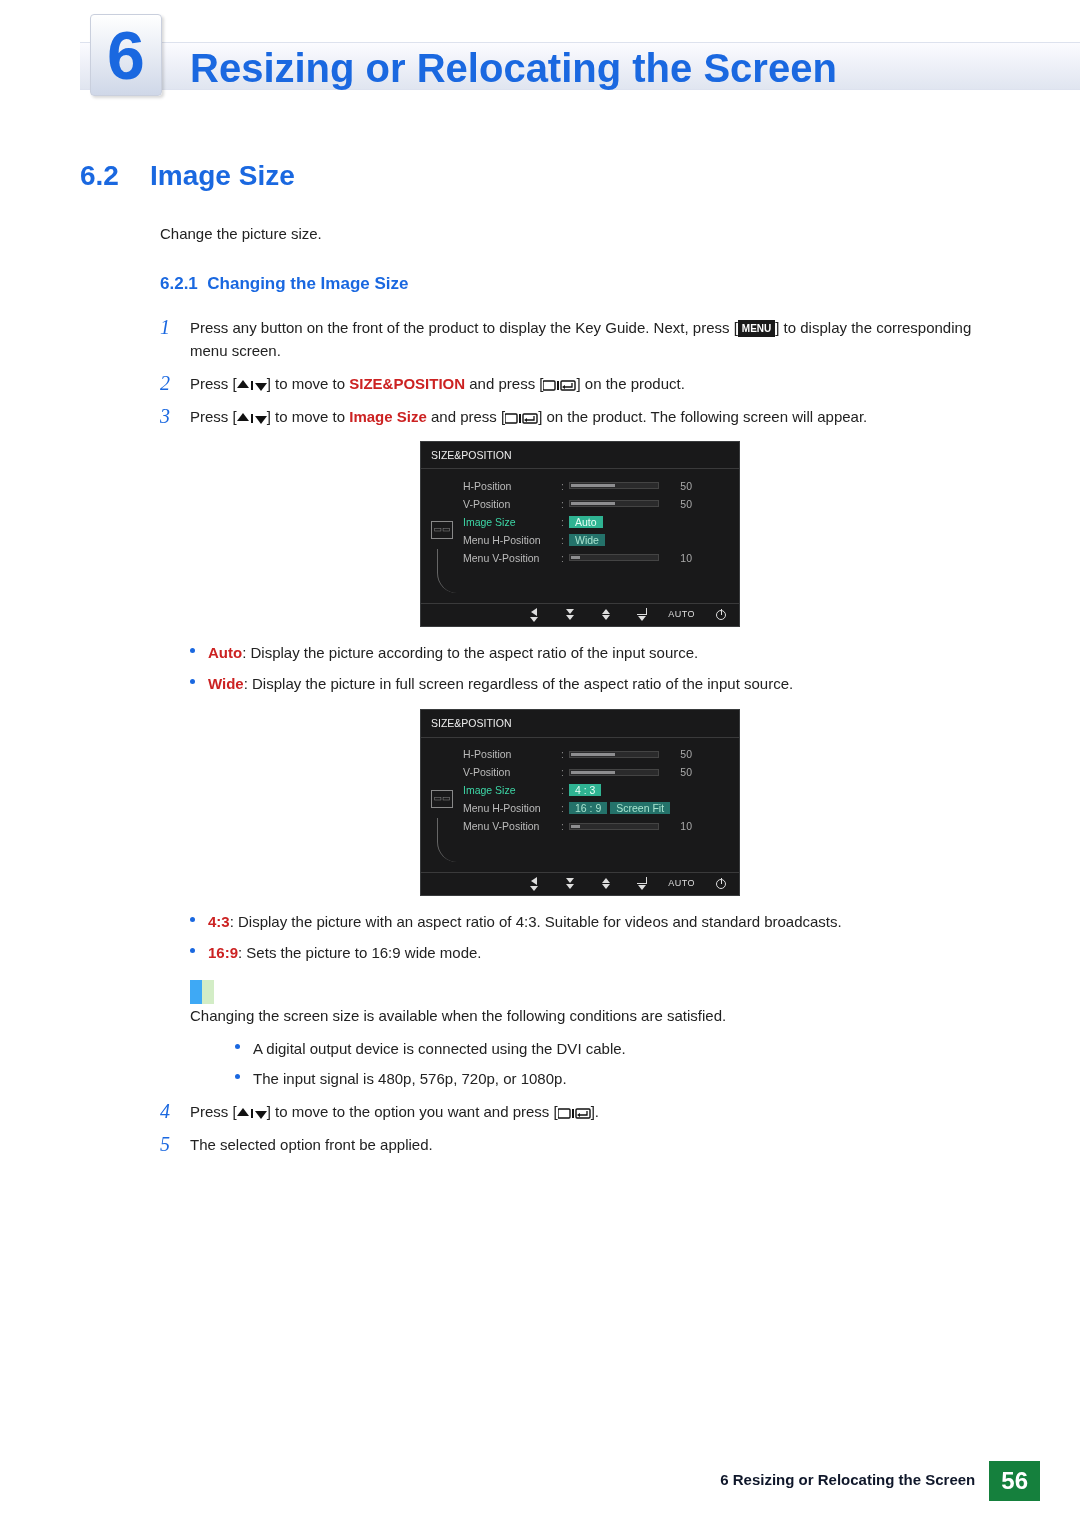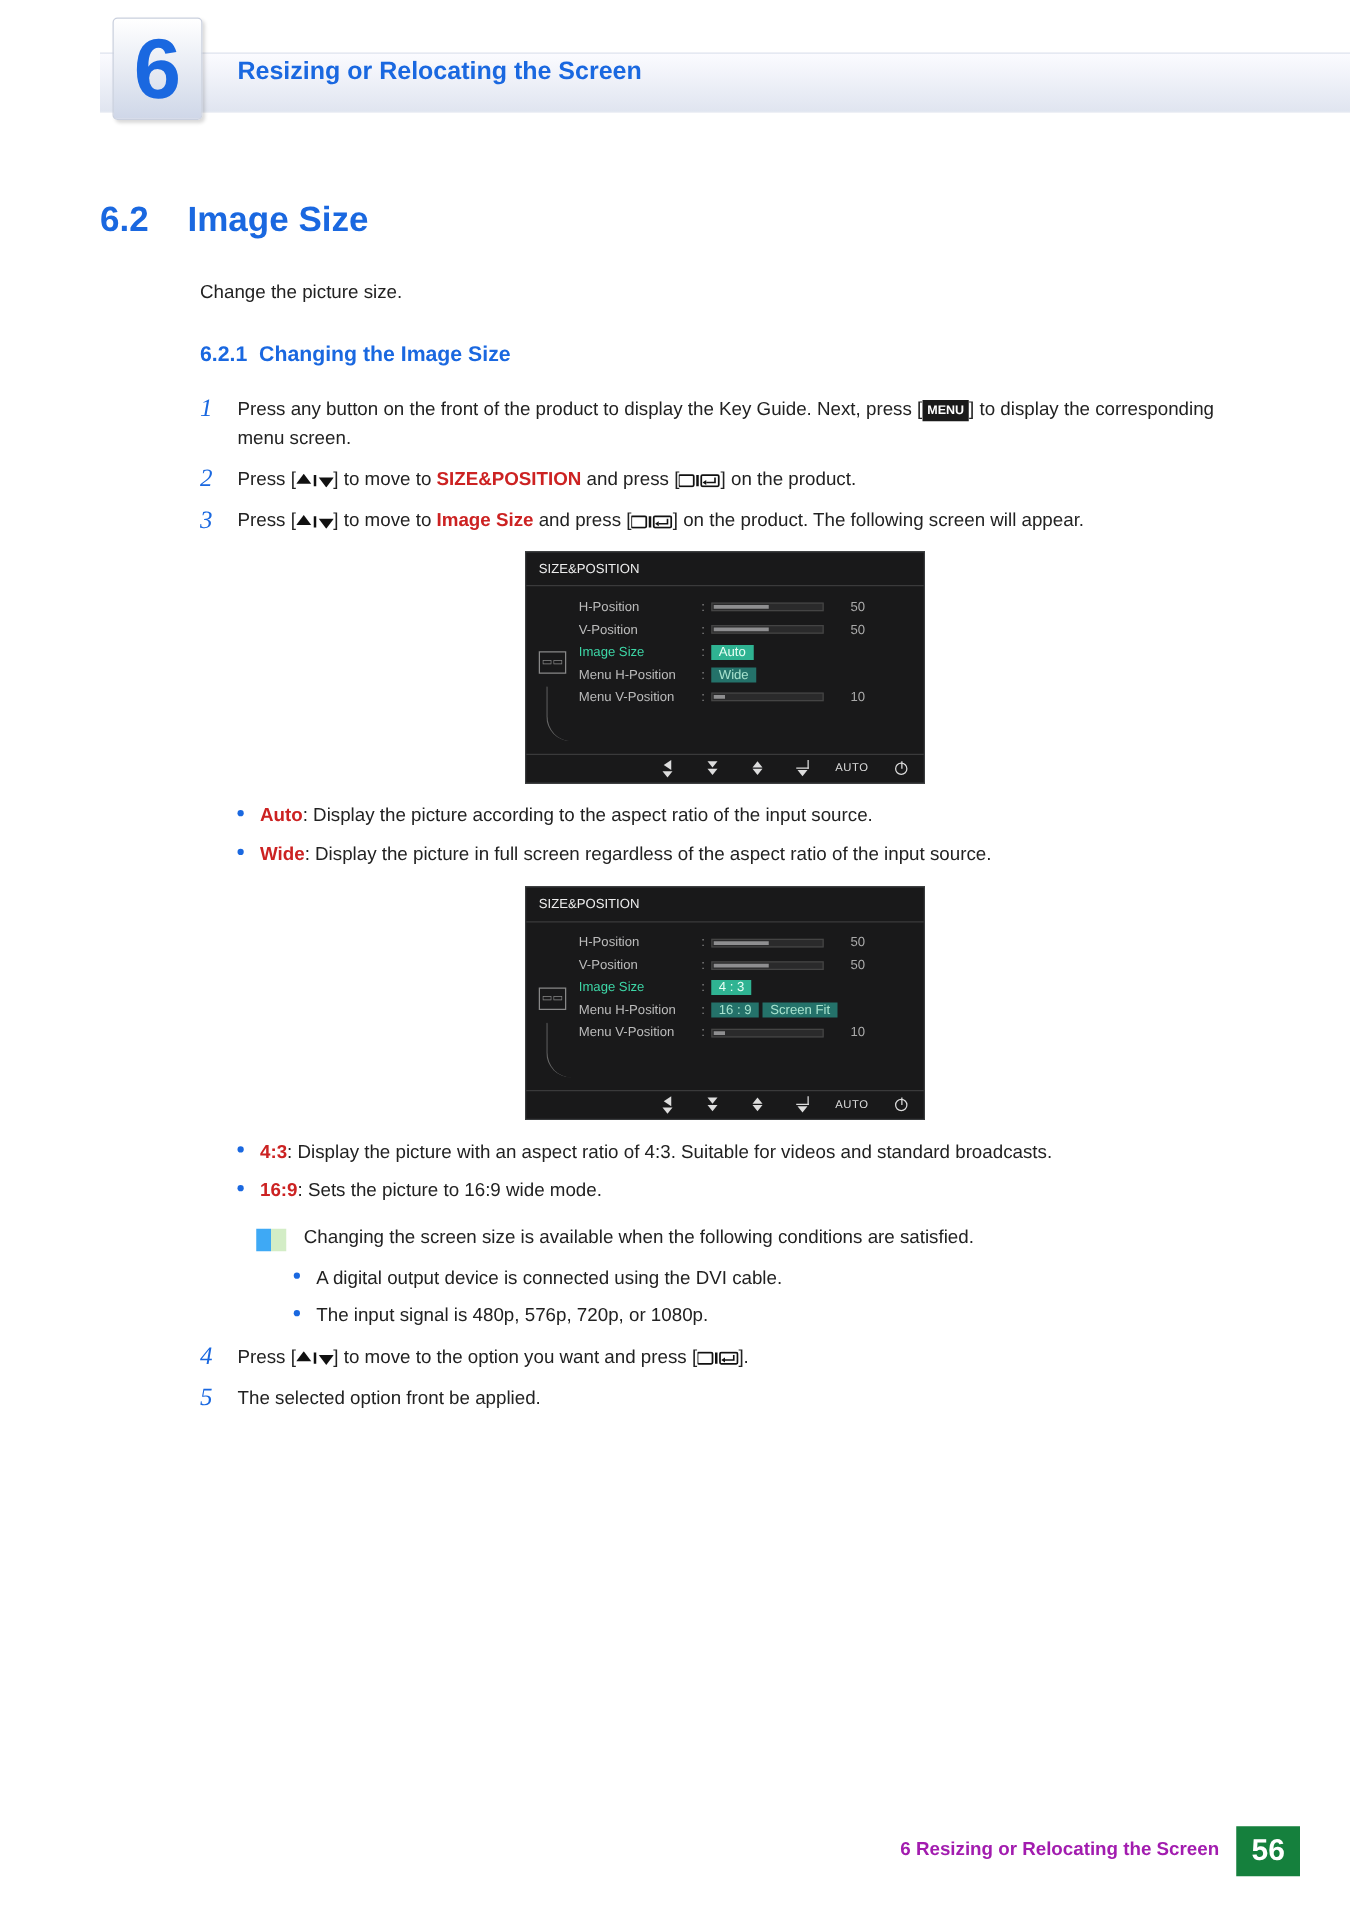--- a/index.html
+++ b/index.html
@@ -19,21 +19,21 @@
     background: linear-gradient(#ffffff, #cfd7e8);
     border: 1px solid #c9cfdd; border-radius: 4px;
     box-shadow: 2px 2px 3px rgba(0,0,0,0.15);
     display: flex; align-items: center; justify-content: center;
   }
   .chapter-number-badge span {
     font-size: 68px; font-weight: bold; color: #1a68e0; line-height: 1;
   }
   .chapter-title {
     position: absolute; left: 190px; top: 46px;
-    font-size: 20px; font-weight: bold; color: #1a68e0;
+    font-size: 40px; font-weight: bold; color: #1a68e0;
   }
 
   
   .section-row { display: flex; align-items: center; margin: 0 0 30px 80px; }
   .section-num { width: 70px; font-size: 28px; font-weight: bold; color: #1a68e0; }
   .section-ti  { font-size: 28px; font-weight: bold; color: #1a68e0; }
 
   .body { margin: 0 80px 0 160px; font-size: 15px; line-height: 1.55; }
   .body .intro { margin-bottom: 26px; }
 
@@ -104,34 +104,34 @@
     width: 5px; height: 5px; background: #1a68e0; border-radius: 50%;
   }
   ul.sub-list { list-style: none; margin: 6px 0 0 75px; }
   ul.sub-list li { position: relative; padding-left: 18px; margin-bottom: 6px; font-size: 15px; }
   ul.sub-list li::before {
     content: ""; position: absolute; left: 0; top: 7px;
     width: 5px; height: 5px; background: #1a68e0; border-radius: 50%;
   }
 
   
-  .note-row { display: flex; margin: 6px 0 10px 45px; align-items: flex-end; }
+  .note-row { display: flex; margin: 6px 0 10px 30px; align-items: flex-start; flex-direction: column; }
   .note-icon {
     width: 24px; height: 18px; flex: 0 0 24px;
     background: linear-gradient(90deg,#3ea9f5 50%, #d3edc6 50%);
     margin-right: 14px; margin-top: 2px;
   }
   .note-text { flex: 1; }
 
   
   .page-footer {
     position: absolute; bottom: 26px; right: 40px;
     display: flex; align-items: stretch; font-size: 15px;
   }
-  .page-footer .ft { color: #a21caf; font-weight: bold; padding: 10px 14px; }
+  .page-footer .ft { color: #0f172a; font-weight: bold; padding: 10px 14px; }
   .page-footer .pn { background: #15803d; color: #fff; font-weight: bold; font-size: 24px; padding: 6px 12px; }
 </style>
 </head>
 <body>
 
 <svg width="0" height="0" style="position:absolute">
   <defs>
     <g id="updown">
       <polygon points="6,0 12,8 0,8" fill="#111"></polygon>
       <rect x="14" y="1" width="2" height="9" fill="#111"></rect>

